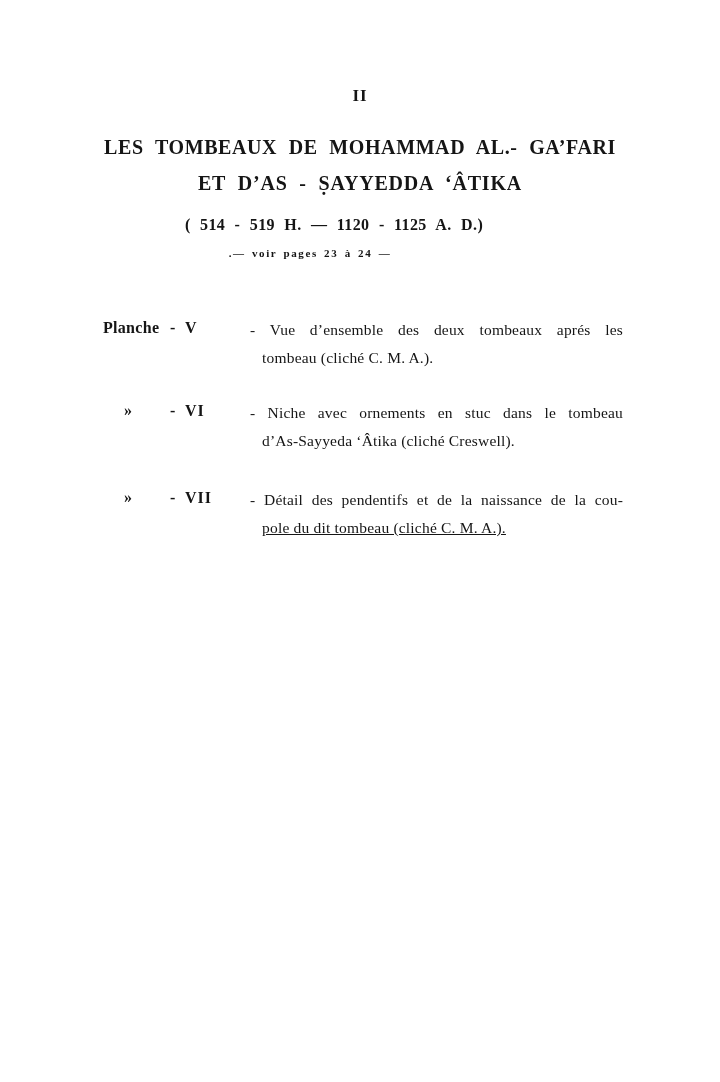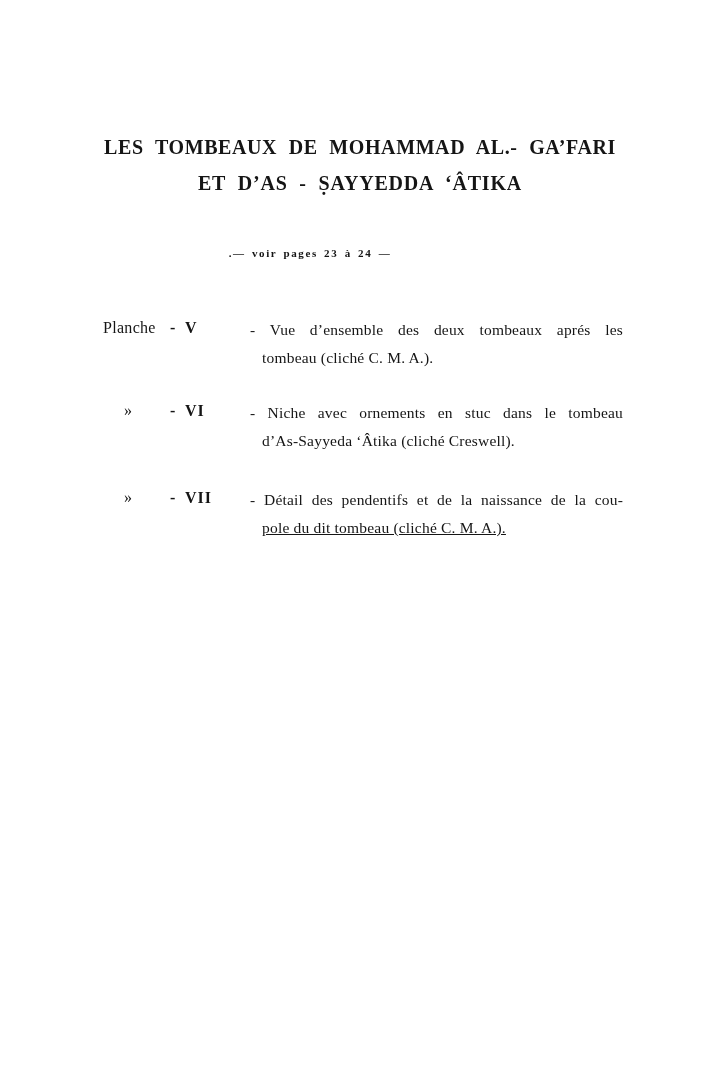--- a/index.html
+++ b/index.html
@@ -65,21 +65,21 @@
     width: 620px;
     text-align: center;
     font-size: 11px;
     font-weight: bold;
     letter-spacing: 1.6px;
     word-spacing: 2px;
   }
 
   .plate-prefix {
     font-size: 16px;
-    font-weight: normal;
+    font-weight: bold;
     letter-spacing: 0.3px;
   }
   .plate-dashnum {
     left: 170px;
     font-size: 16px;
     font-weight: bold;
     letter-spacing: 1px;
     word-spacing: 4px;
   }
   .desc-line1 {
@@ -97,25 +97,27 @@
     line-height: 22px;
     letter-spacing: 0.2px;
   }
   .w-bold { font-weight: normal; }
 </style>
 </head>
 <body>
 
 <div class="page">
 
+  <div class="abs page-number">II</div>
 
   <h1 class="abs title-line2">ET D’AS - ṢAYYEDDA ‘ÂTIKA</h1>
 
   <h1 class="abs title-line1">LES TOMBEAUX DE MOHAMMAD AL.- GA’FARI</h1>
 
+  <div class="abs subtitle">( 514 - 519 H. — 1120 - 1125 A. D.)</div>
 
   <div class="abs pages-ref">.— voir pages 23 à 24 —</div>
 
   <section>
 
     <div>
       <span class="abs plate-prefix" style="left:103px; top:319px;">Planche</span>
       <span class="abs plate-dashnum" style="top:319px;">- V</span>
       <div class="abs desc-line1 w-bold" style="top:319px;">- Vue d’ensemble des deux tombeaux aprés les</div>
       <div class="abs desc-line2 w-bold" style="top:347px;">tombeau (cliché C. M. A.).</div>

